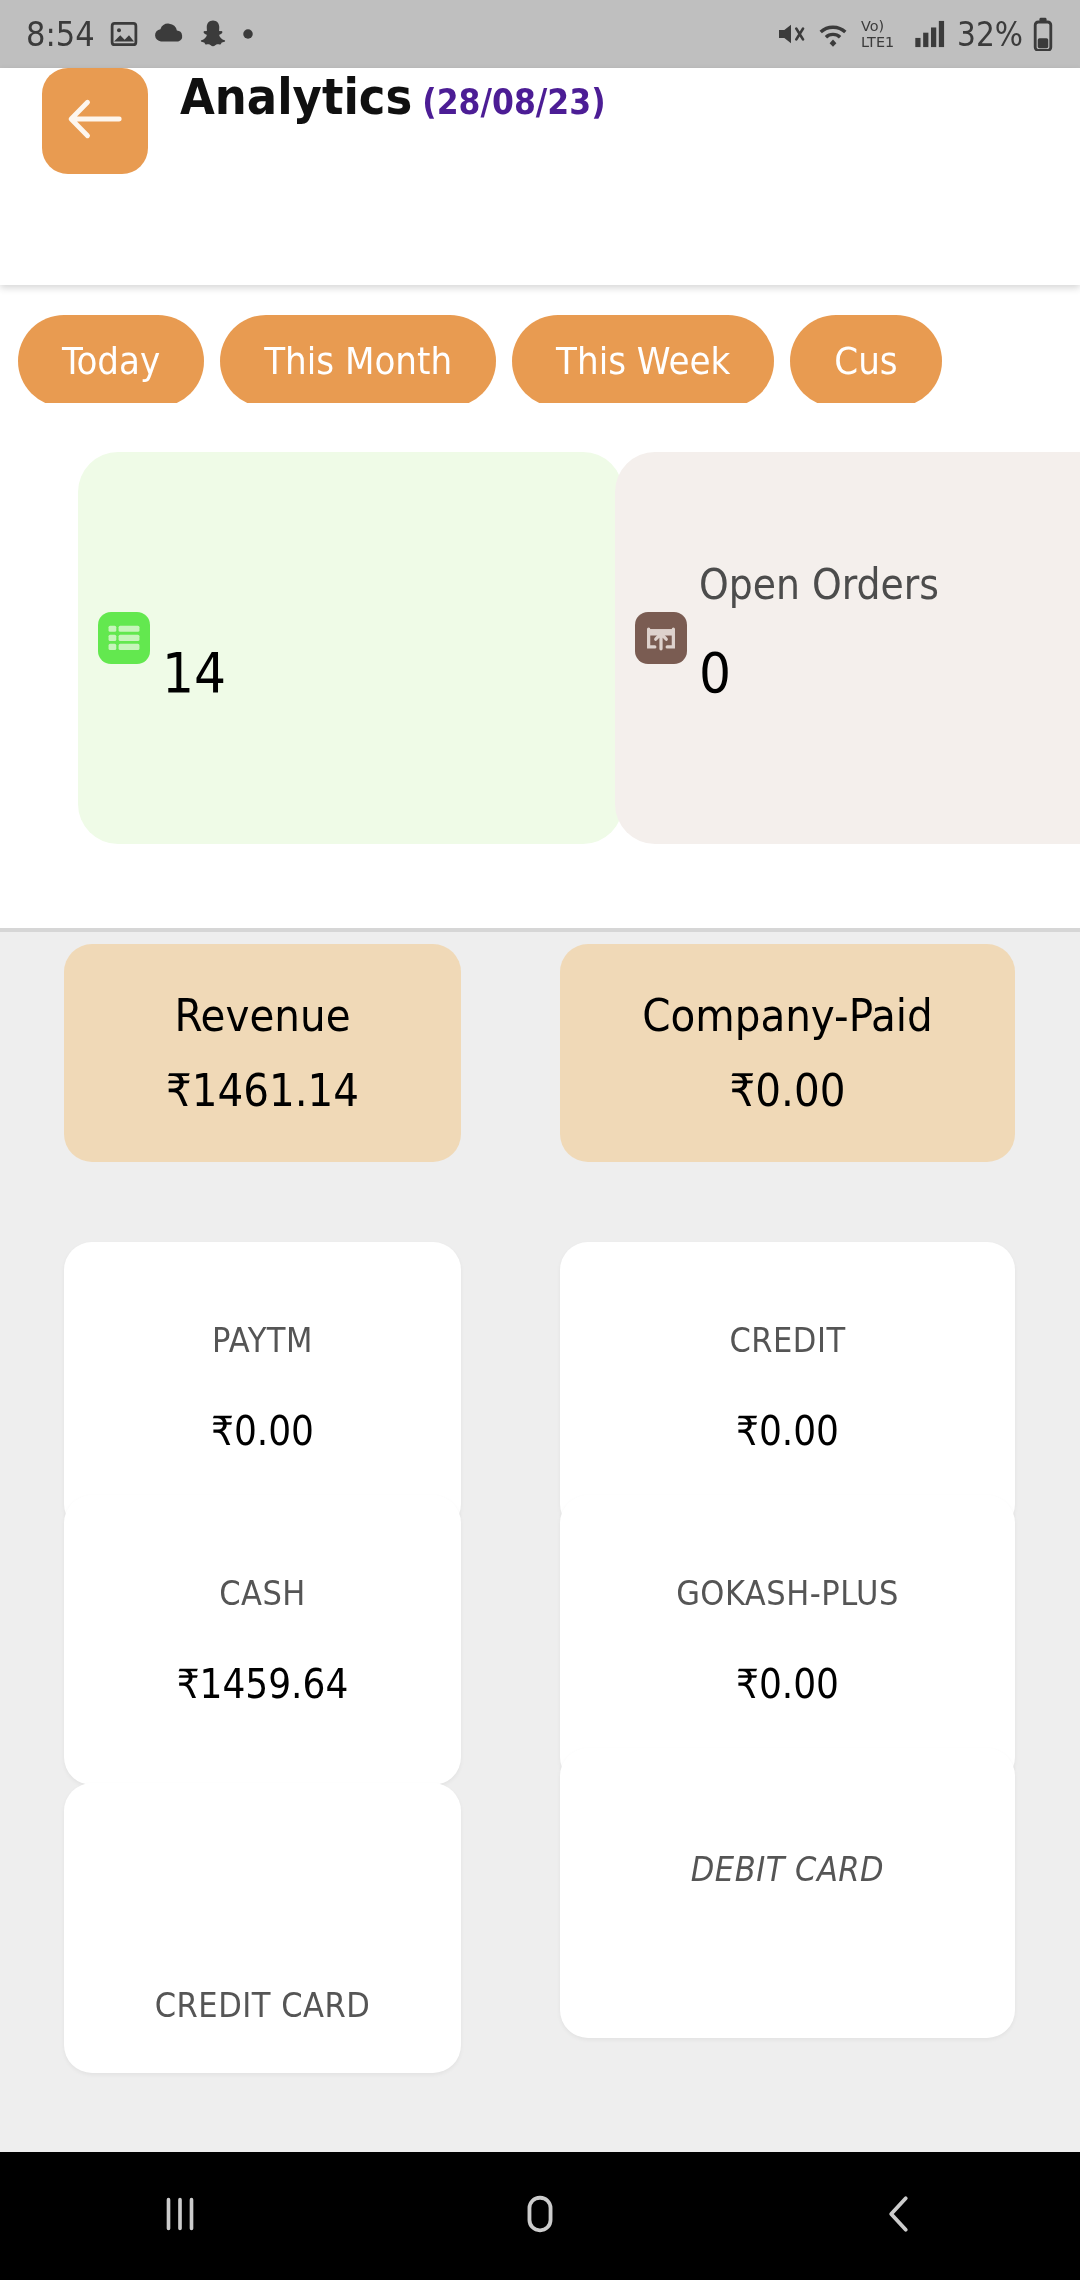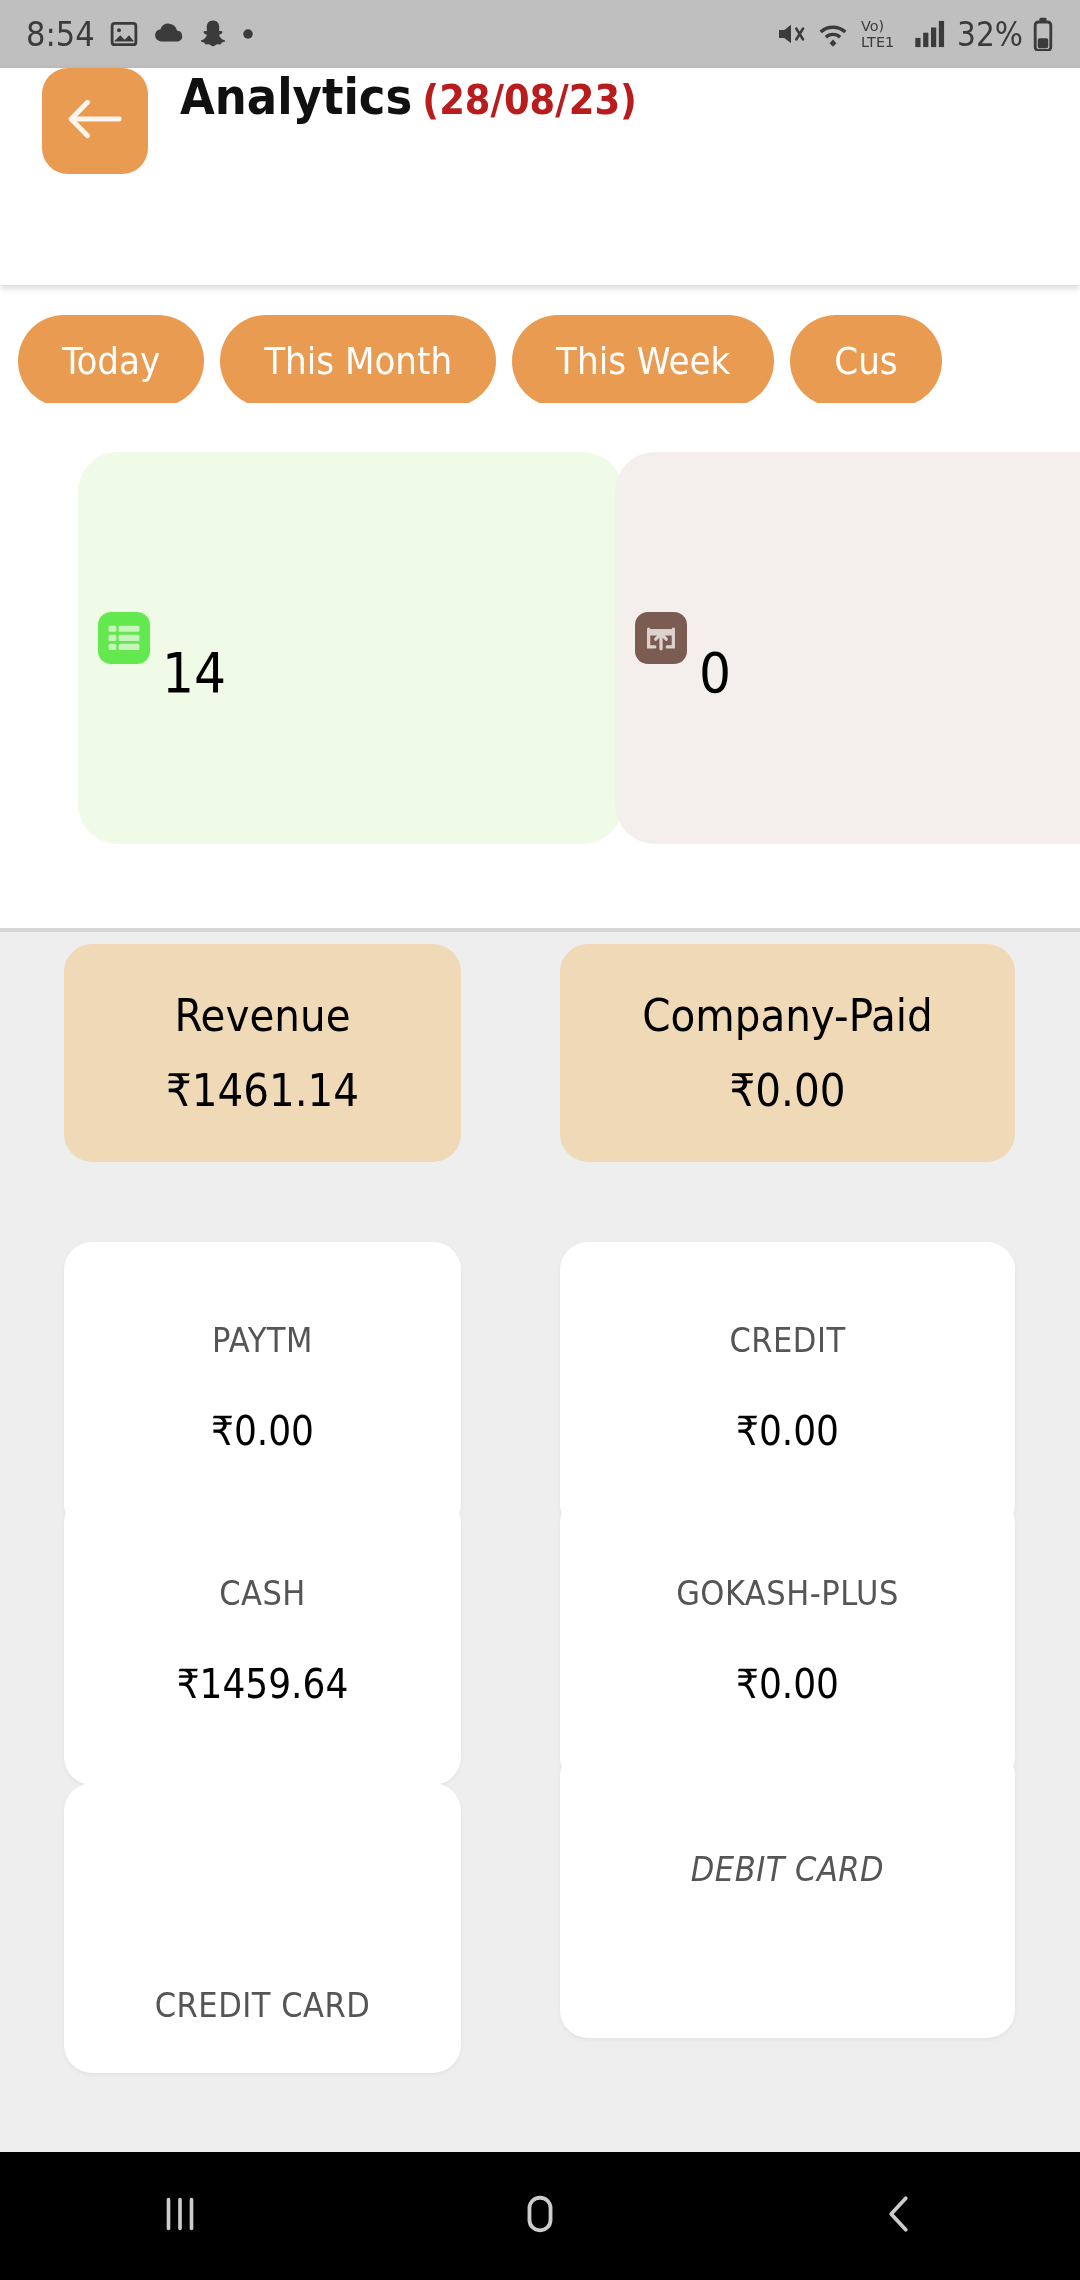--- a/index.html
+++ b/index.html
@@ -87,22 +87,22 @@
     display: flex;
     align-items: baseline;
     gap: 10px;
   }
   .title-main {
     font-size: 50px;
     color: #101010;
     font-family: "DejaVu Sans Condensed", "Liberation Sans", sans-serif;
   }
   .title-date {
-    font-size: 41px;
-    color: #b91c1c;
+    font-size: 35px;
+    color: #4c1d95;
     font-family: "DejaVu Sans Condensed", "Liberation Sans", sans-serif;
   }
 
   
   .tabs-row {
     position: absolute;
     top: 305px; left: 0;
     width: 1080px;
     height: 98px;
     display: flex;
@@ -378,20 +378,21 @@
     </div>
 
     <div class="summary-card brown">
       <div class="sc-icon brown">
         <svg width="34" height="32" viewBox="0 0 22 20">
           <path d="M3 4.2h16v4.2H3z" fill="#ded2cd"></path>
           <path d="M3 4.2v11.6h4M19 4.2v11.6h-4" fill="none" stroke="#ded2cd" stroke-width="2.1" stroke-linecap="round"></path>
           <path d="M11 17V7.6M7.6 10.8L11 7.2l3.4 3.6" fill="none" stroke="#ded2cd" stroke-width="2.1" stroke-linecap="round" stroke-linejoin="round"></path>
         </svg>
       </div>
+      <div class="sc-label">Open Orders</div>
       <div class="sc-value">0</div>
     </div>
 
   </div>
 
   <div class="section-divider"></div>
 
   <div class="payments-section">
     <div class="pay-grid">
 

